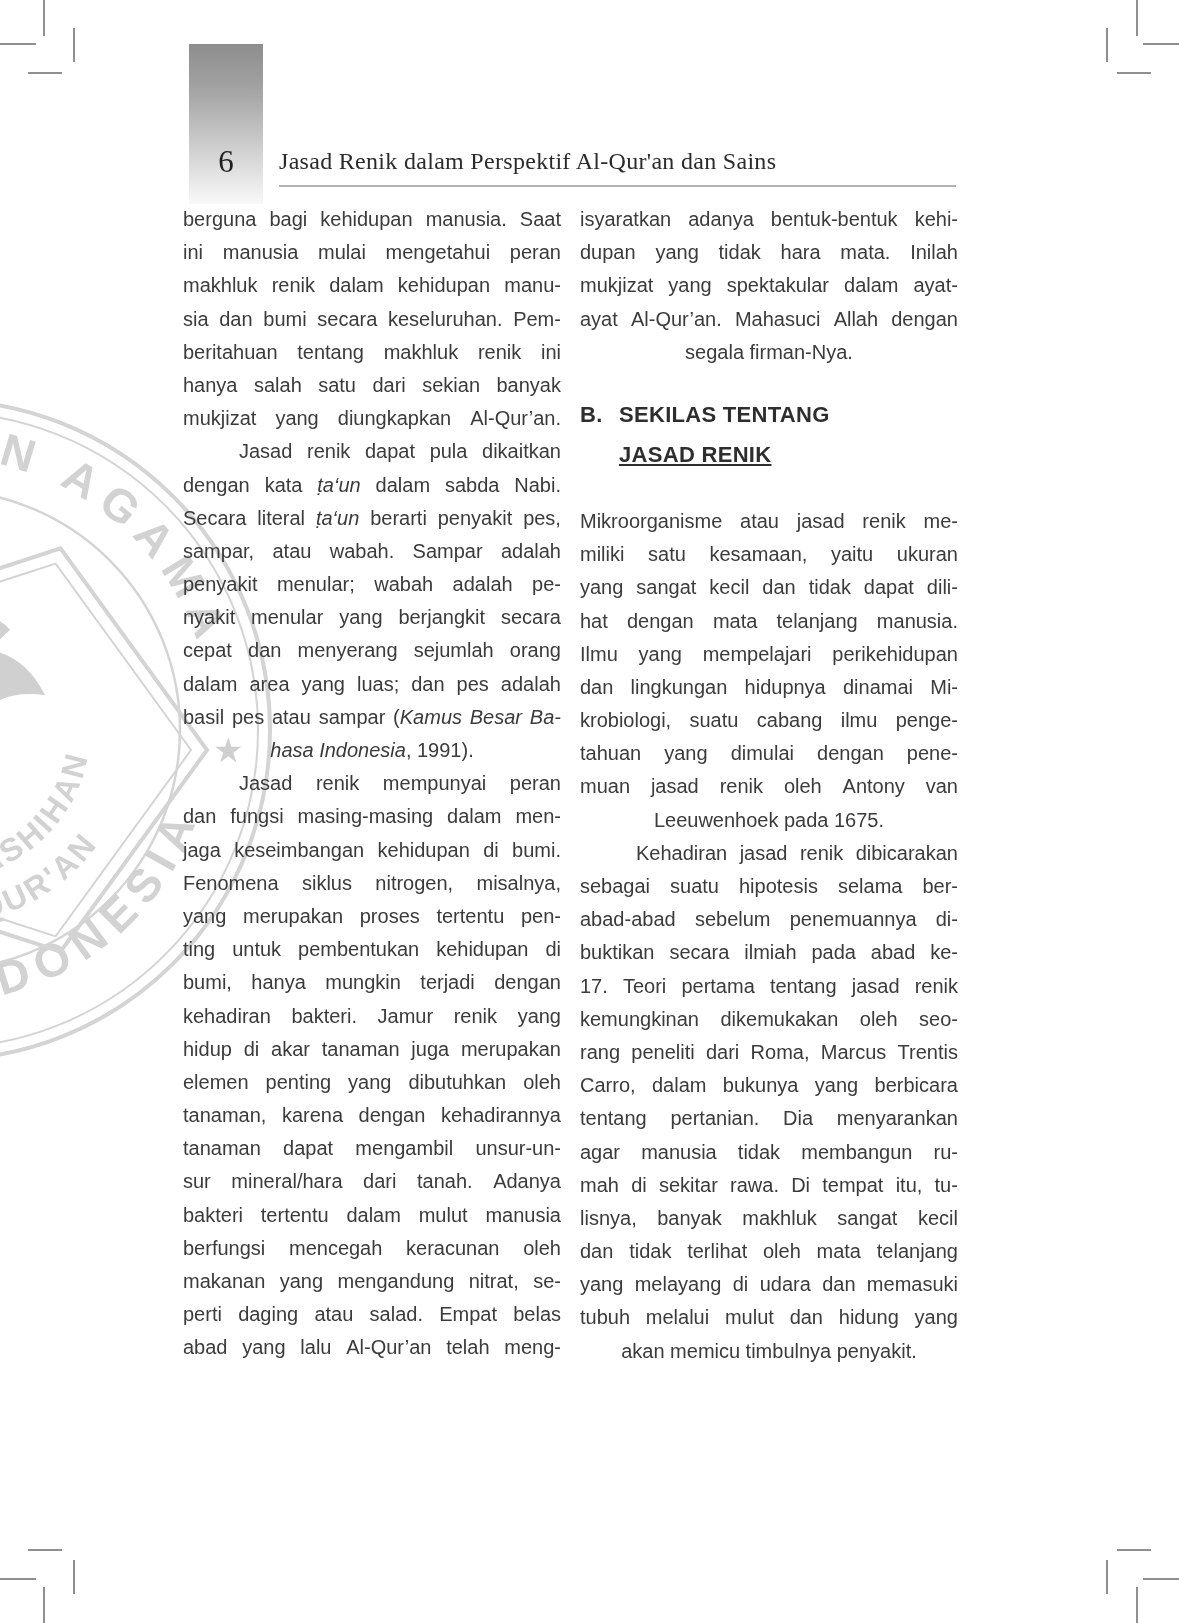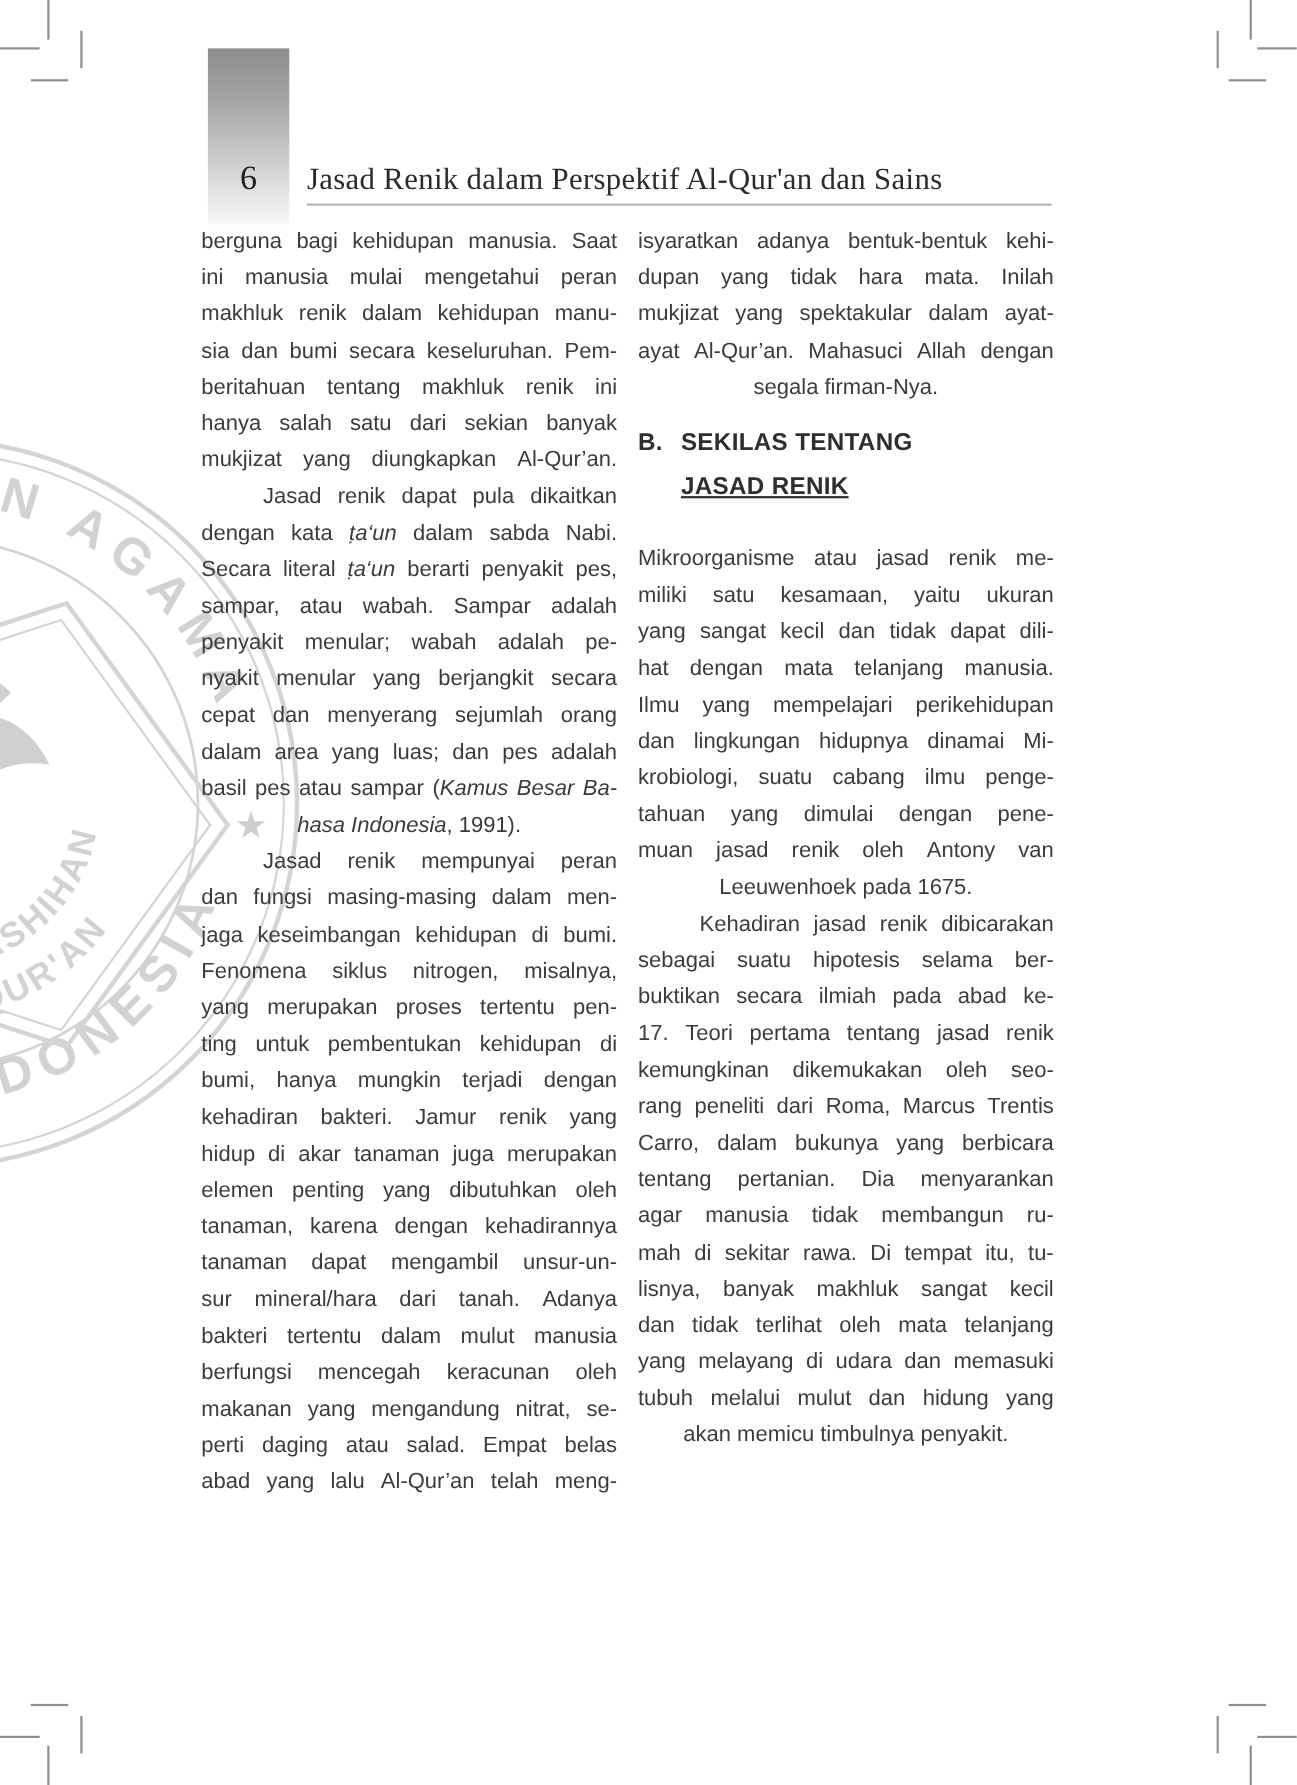--- a/index.html
+++ b/index.html
@@ -4,21 +4,21 @@
 <style>
   html,body{margin:0;padding:0;background:#ffffff;}
   .page{position:relative;width:1179px;height:1623px;background:#ffffff;overflow:hidden;
         font-family:"Liberation Sans","DejaVu Sans",sans-serif;}
   
   .bar{position:absolute;left:189px;top:44px;width:74px;height:160px;
        background:linear-gradient(180deg,#8d8d8d 0%,#a3a3a3 28%,#c6c6c6 58%,#e7e7e7 85%,#f8f8f8 100%);}
   .pagenum{position:absolute;left:189px;top:144px;width:74px;text-align:center;
            font-family:"Liberation Serif","DejaVu Serif",serif;font-size:31px;color:#1f1f1f;}
   .running-head{position:absolute;left:279px;top:148px;
-           font-family:"Liberation Serif","DejaVu Serif",serif;font-size:28px;color:#2b2b2b;letter-spacing:.3px;}
+           font-family:"Liberation Serif","DejaVu Serif",serif;font-size:24px;color:#2b2b2b;letter-spacing:.3px;}
   .head-rule{position:absolute;left:279px;top:185px;width:677px;height:2px;background:#b3b3b3;}
   
   .columns{position:absolute;left:183px;top:203px;display:flex;gap:19px;z-index:2;}
   .col{width:378px;}
   .line{display:flex;justify-content:space-between;height:33.2px;font-size:20px;color:#3b3b3b;}
   .tok{white-space:pre;line-height:33.2px;}
   .it{font-style:italic;}
   .line.last{justify-content:center;column-gap:5.5px;}
   .line.ind{padding-left:56px;}
   .hline{font-weight:bold;font-size:22px;line-height:40px;color:#2e2e2e;letter-spacing:.3px;}
@@ -351,21 +351,21 @@
           <span class="tok"><span>ayat</span></span>
           <span class="tok"><span>Al-Qur’an.</span></span>
           <span class="tok"><span>Mahasuci</span></span>
           <span class="tok"><span>Allah</span></span>
           <span class="tok"><span>dengan</span></span>
         </div>
         <div class="line last">
           <span class="tok"><span>segala</span></span>
           <span class="tok"><span>firman-Nya.</span></span>
         </div>
-        <div class="hline" style="margin-top: 13px;"><span class="hlabel">B.</span><span>SEKILAS TENTANG</span></div>
+        <div class="hline" style="margin-top: 26px;"><span class="hlabel">B.</span><span>SEKILAS TENTANG</span></div>
         <div class="hline cont" style="margin-bottom: 30px;"><span>JASAD RENIK</span></div>
         <div class="line">
           <span class="tok"><span>Mikroorganisme</span></span>
           <span class="tok"><span>atau</span></span>
           <span class="tok"><span>jasad</span></span>
           <span class="tok"><span>renik</span></span>
           <span class="tok"><span>me-</span></span>
         </div>
         <div class="line">
           <span class="tok"><span>miliki</span></span>
@@ -435,20 +435,26 @@
           <span class="tok"><span>jasad</span></span>
           <span class="tok"><span>renik</span></span>
           <span class="tok"><span>dibicarakan</span></span>
         </div>
         <div class="line">
           <span class="tok"><span>sebagai</span></span>
           <span class="tok"><span>suatu</span></span>
           <span class="tok"><span>hipotesis</span></span>
           <span class="tok"><span>selama</span></span>
           <span class="tok"><span>ber-</span></span>
+        </div>
+        <div class="line">
+          <span class="tok"><span>abad-abad</span></span>
+          <span class="tok"><span>sebelum</span></span>
+          <span class="tok"><span>penemuannya</span></span>
+          <span class="tok"><span>di-</span></span>
         </div>
         <div class="line">
           <span class="tok"><span>buktikan</span></span>
           <span class="tok"><span>secara</span></span>
           <span class="tok"><span>ilmiah</span></span>
           <span class="tok"><span>pada</span></span>
           <span class="tok"><span>abad</span></span>
           <span class="tok"><span>ke-</span></span>
         </div>
         <div class="line">

